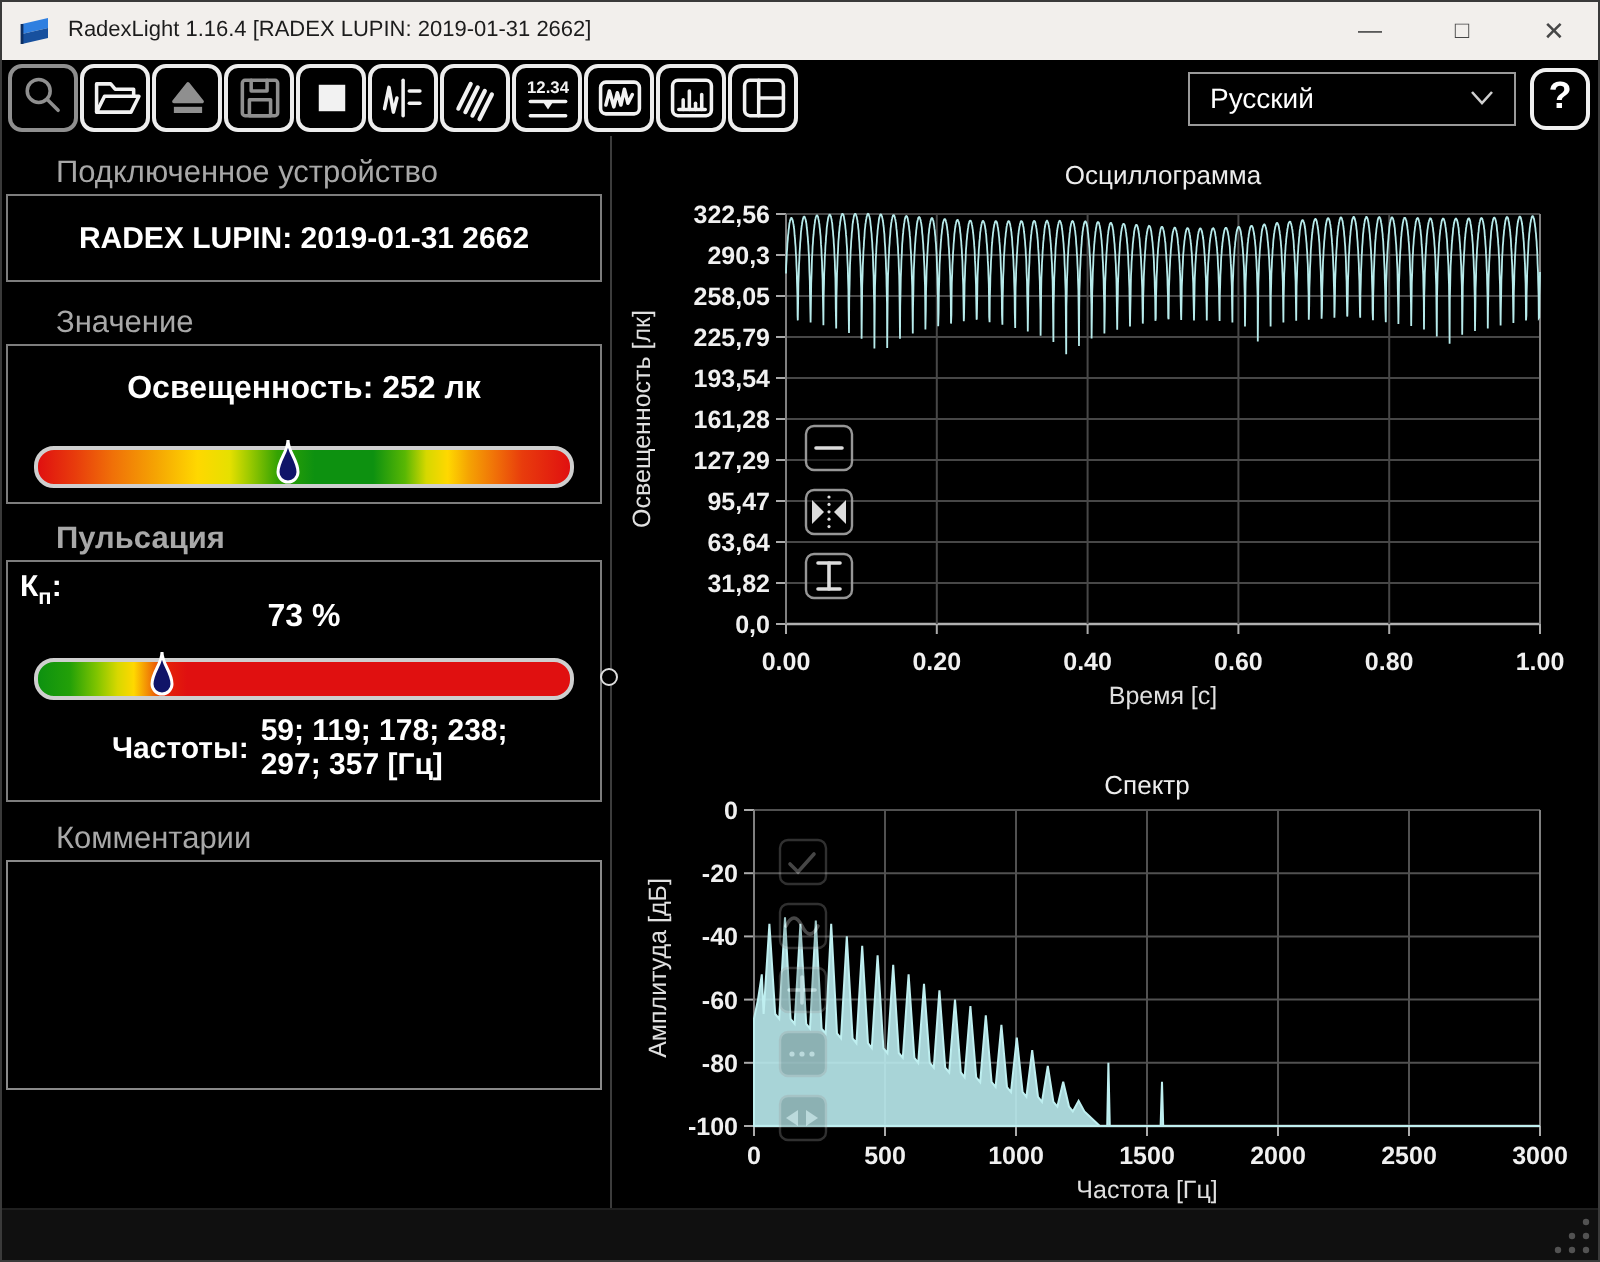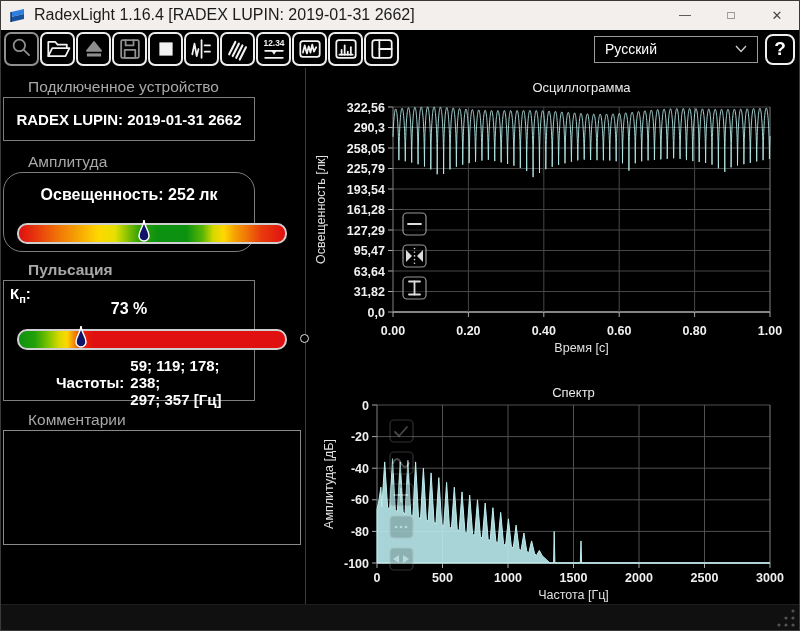--- a/index.html
+++ b/index.html
@@ -2,21 +2,21 @@
 <html><head>
 <meta charset="utf-8">
 <style>
   html,body{margin:0;padding:0;background:#000;}
   body{width:800px;height:631px;position:relative;font-family:"Liberation Sans",sans-serif;overflow:hidden;}
   .frame{position:absolute;inset:0;border:1px solid #3a3a3a;pointer-events:none;z-index:50;}
 
   
   .titlebar{height:30px;background:#f2efec;display:flex;align-items:center;padding:0 0 0 9px;box-sizing:border-box;}
   .titlebar .app-ico{width:18px;height:16px;margin-right:7px;flex:none;}
-  .titlebar .ttl{font-size:16px;color:#1c1c1c;white-space:nowrap;}
+  .titlebar .ttl{font-size:11px;color:#1c1c1c;white-space:nowrap;}
   .win-ctrl{margin-left:auto;display:flex;align-items:center;gap:0;}
   .win-ctrl span{width:46px;text-align:center;color:#474747;font-size:12px;cursor:default;}
   .win-ctrl .close{font-size:13px;}
 
   
   .toolbar{height:38px;background:#000;display:flex;align-items:center;padding:0 4px;box-sizing:border-box;}
   .tbtn{width:35px;height:34px;margin-right:1px;border:2px solid #ededed;border-radius:7px;box-sizing:border-box;
         background:#000;display:flex;align-items:center;justify-content:center;color:#f2f2f2;padding:0;}
   .tbtn.glyph-dim{color:#8f8f8f;}
   .tbtn.border-dim{border-color:#8f8f8f;}
@@ -24,21 +24,21 @@
   .lang-select{margin-left:auto;width:164px;height:27px;border:1px solid #9a9a9a;background:#000;color:#fff;
         font-size:14px;display:flex;align-items:center;padding:0 10px;box-sizing:border-box;}
   .lang-select .chev{margin-left:auto;color:#cfcfcf;}
   .help-btn{width:30px;height:31px;margin-left:7px;margin-right:1px;border:2.5px solid #f0f0f0;border-radius:8px;
         box-sizing:border-box;background:#000;color:#fff;font-weight:bold;font-size:19px;display:flex;
         align-items:center;justify-content:center;}
 
   
   .main{position:relative;height:537px;background:#000;}
   .sec-h{position:absolute;left:8px;color:#a8a8a8;font-size:15.5px;margin-left:20px;}
-  .panel-box{position:absolute;left:3px;width:252px;border:1px solid #7d7d7d;box-sizing:border-box;background:#000;}
+  .panel-box{position:absolute;left:3px;width:298px;border:1px solid #7d7d7d;box-sizing:border-box;background:#000;}
   .dev-val{display:flex;align-items:center;justify-content:center;height:100%;color:#fff;font-weight:bold;font-size:15px;}
   .big-val{position:absolute;left:0;right:0;text-align:center;color:#fff;font-weight:bold;font-size:16px;}
   .gbar{position:absolute;left:13px;width:266px;height:17px;border:2px solid #cfcfcf;border-radius:10px;}
   .gbar .drop{position:absolute;width:12px;height:26px;top:-6px;margin-left:-6px;}
   .kp{position:absolute;left:6px;top:4px;color:#fff;font-weight:bold;font-size:15px;}
   .kp sub{font-size:11px;}
   .freq-row{position:absolute;left:52px;right:4px;display:flex;align-items:center;color:#fff;}
   .freq-row .lab{font-weight:bold;font-size:15px;flex:none;}
   .freq-row .val{font-weight:bold;font-size:15px;margin-left:6px;white-space:pre-line;}
   textarea.comments{position:absolute;left:3px;width:298px;height:115px;background:#000;border:1px solid #8a8a8a;
@@ -163,22 +163,22 @@
   <button class="help-btn">?</button>
 </div>
 
 <div class="main">
 
   <div class="sec-h" style="top:10px;">Подключенное устройство</div>
   <div class="panel-box" style="top:29px;height:44px;">
     <div class="dev-val">RADEX LUPIN: 2019-01-31 2662</div>
   </div>
 
-  <div class="sec-h" style="top:85px;">Амплитуда</div>
-  <div class="panel-box" style="top:104px;height:80px;border-radius:19px;">
+  <div class="sec-h" style="top:85px;">Значение</div>
+  <div class="panel-box" style="top:104px;height:80px;">
     <div class="big-val" style="top:13px;">Освещенность: 252 лк</div>
     <div class="gbar" style="top: 50px; background: linear-gradient(90deg, rgb(224, 16, 16) 0%, rgb(232, 60, 12) 7%, rgb(240, 112, 8) 14%, rgb(245, 163, 3) 22%, rgb(255, 216, 0) 30%, rgb(230, 224, 0) 36%, rgb(151, 200, 0) 40%, rgb(53, 163, 3) 45%, rgb(13, 145, 16) 52%, rgb(13, 145, 16) 63%, rgb(89, 183, 4) 69%, rgb(214, 216, 0) 73%, rgb(255, 216, 0) 77%, rgb(245, 163, 3) 81%, rgb(240, 112, 8) 86%, rgb(232, 60, 12) 91%, rgb(224, 16, 16) 100%);" id="bar-value">
       <svg class="drop" id="marker-value" viewBox="0 0 12 26" style="left: 47%;">
         <path d="M6 1 C6 7 1 11 1 17 A5 5 0 0 0 11 17 C11 11 6 7 6 1 Z" stroke="#fff" stroke-width="1.5" fill="#101468"></path>
       </svg>
     </div>
   </div>
 
   <div class="sec-h" style="top:193px;font-weight:bold;">Пульсация</div>
   <div class="panel-box" style="top:212px;height:121px;">

